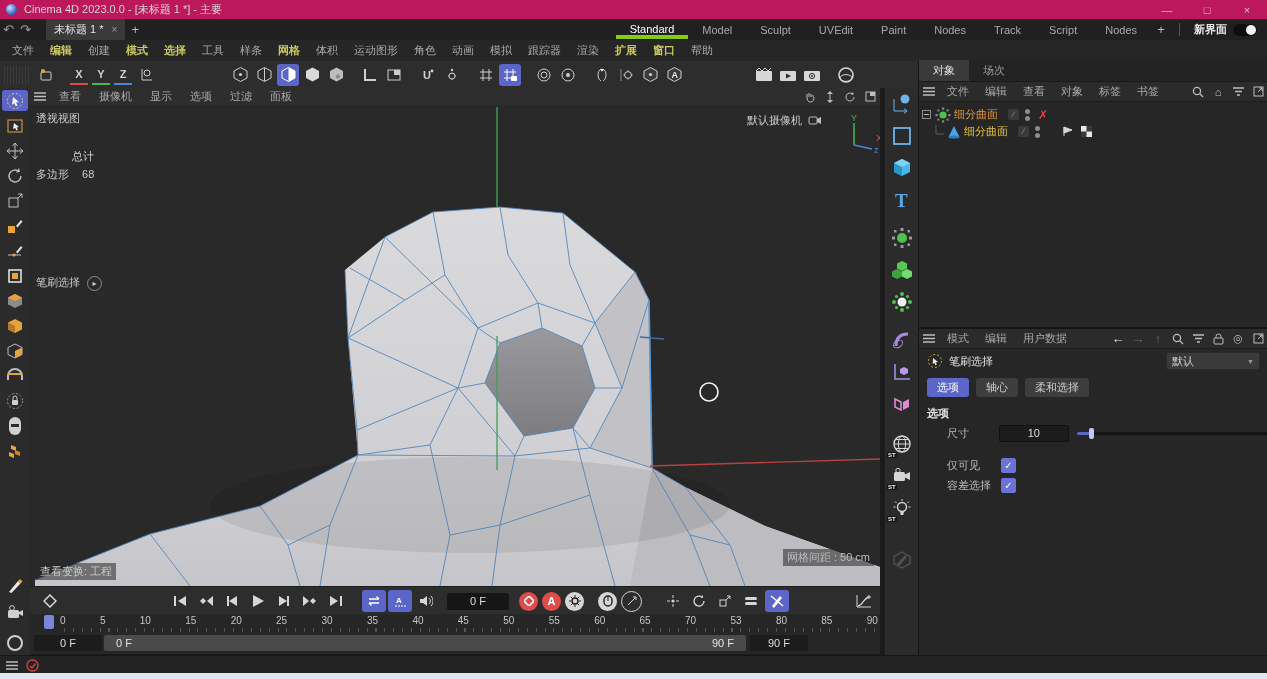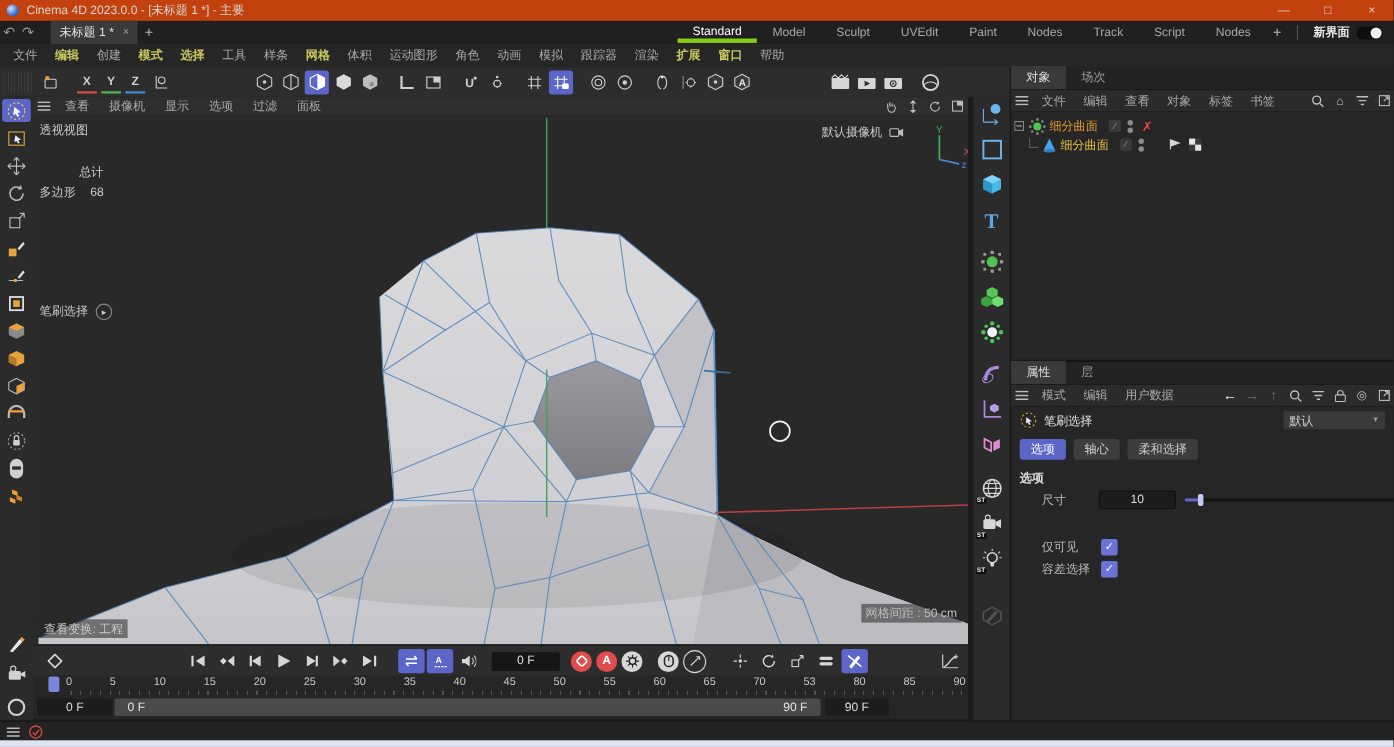--- a/index.html
+++ b/index.html
@@ -1,21 +1,21 @@
 <!DOCTYPE html>
 <html><head>
 <meta charset="utf-8">
 <style>
   html,body{margin:0;padding:0}
   body{width:1267px;height:679px;background:#1b1b1b;font-family:"Liberation Sans","DejaVu Sans",sans-serif;color:#c8c8c8;overflow:hidden;position:relative;font-size:11px;-webkit-font-smoothing:antialiased}
   .abs{position:absolute}
   .row{display:flex;align-items:center}
   .grow{flex:1}
   
-  .titlebar{left:0;top:0;width:1267px;height:19px;background:#c2410c;display:flex;align-items:center;color:#d6d6d6}
+  .titlebar{left:0;top:0;width:1267px;height:19px;background:#be185d;display:flex;align-items:center;color:#d6d6d6}
   .appicon{width:11px;height:11px;border-radius:50%;background:radial-gradient(circle at 35% 35%,#cfe2ff,#3f6fd0 60%,#18306e);margin:0 7px 0 6px}
   .winbtn{width:40px;height:19px;display:flex;align-items:center;justify-content:center;color:#cfcfcf;font-size:11px}
   
   .tabrow{left:0;top:19px;width:1267px;height:21px;background:#202020;display:flex;align-items:center;border-bottom:1px solid #161616}
   .histbtn{width:17px;height:17px;display:flex;align-items:center;justify-content:center;color:#9a9a9a;font-size:13px}
   .doctab{height:21px;background:#3a3a3a;display:flex;align-items:center;padding:0 8px;margin-left:12px;color:#e3e3e3}
   .doctab .x{margin-left:8px;color:#9a9a9a;font-size:10px}
   .addtab{width:20px;text-align:center;color:#bbb;font-size:13px}
   .laytabs{display:flex;align-items:center;margin-left:auto}
   .laytab{padding:2px 14px;color:#a8a8a8}
@@ -743,24 +743,20 @@
         <svg width="13" height="13" style="margin-left:5px">
             <rect x="1" y="1" width="11" height="11" fill="#3a3a3a"></rect>
             <rect x="1" y="1" width="5.5" height="5.5" fill="#e8e8e8"></rect>
             <rect x="6.5" y="6.5" width="5.5" height="5.5" fill="#e8e8e8"></rect>
           </svg>
       </div>
     </div>
   </div>
 
   <div class="abs" style="left:0;top:266px;width:349px;height:328px;border-top:2px solid #151515">
-    <div class="ptabs">
-      <span class="ptab on">属性</span>
-      <span class="ptab">层</span>
-    </div>
     <div class="pmenu">
       <span class="iconbtn">
         <svg width="12" height="9">
             <path d="M0 1h12M0 4.5h12M0 8h12" stroke="#bdbdbd" stroke-width="1.4"></path>
           </svg>
       </span>
       <span class="pmi">模式</span>
       <span class="pmi">编辑</span>
       <span class="pmi">用户数据</span>
       <span class="grow"></span>
@@ -812,21 +808,21 @@
     </div>
     <div class="amsection">选项</div>
     <div class="amrow">
       <span class="amlabel">尺寸</span>
       <span class="aminput">10</span>
       <span class="sldtrack">
           <span class="sldfill"></span>
           <span class="sldhandle"></span>
         </span>
     </div>
-    <div class="amrow" style="margin-top:23px">
+    <div class="amrow" style="margin-top:12px">
       <span class="amlabel">仅可见</span>
       <span class="cb on">✓</span>
     </div>
     <div class="amrow">
       <span class="amlabel">容差选择</span>
       <span class="cb on">✓</span>
     </div>
   </div>
 </div>
 

